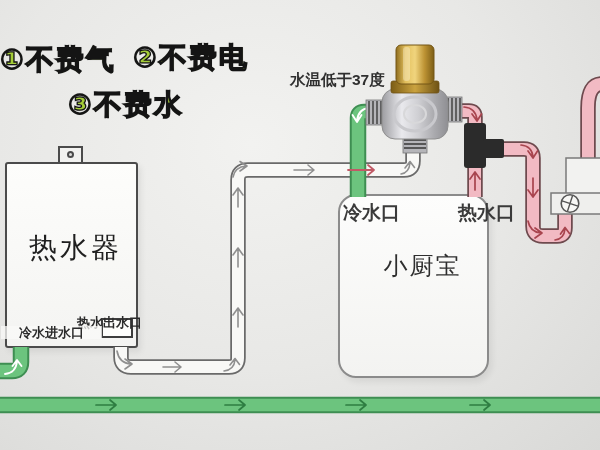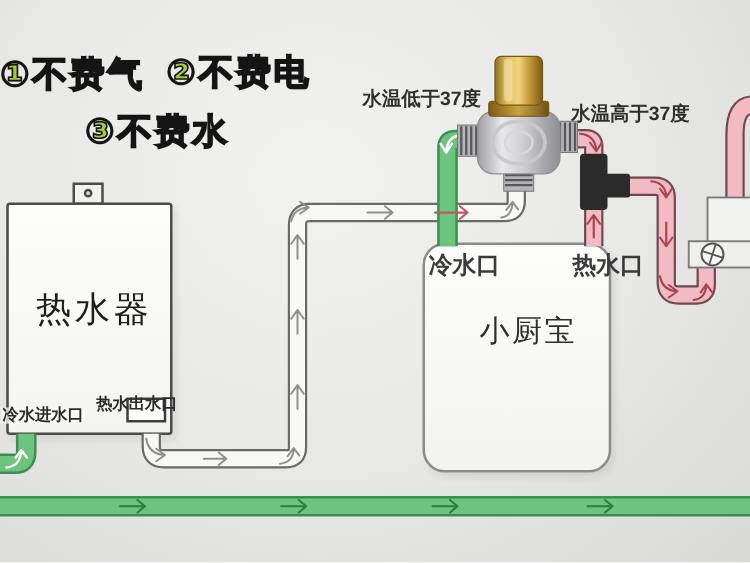--- a/index.html
+++ b/index.html
@@ -51,21 +51,21 @@
   .arr-pink{stroke:#c05a66;stroke-width:1.8;}
   
   .lbl{position:absolute;z-index:3;white-space:nowrap;line-height:1;}
   .badge{
     font-size:28px;font-weight:900;letter-spacing:2px;color:#a4cc38;
     -webkit-text-stroke:1.3px #141414;text-shadow:0 0 1px #000;
   }
   .valve-lbl{font-size:15.5px;font-weight:bold;color:#2f2f2f;}
   .heater-name{left:5px;top:234px;width:141px;text-align:center;font-size:28px;color:#1f1f1f;letter-spacing:3px;}
   .port-lbl{font-size:13px;font-weight:bold;color:#2b2b2b;}
-  .inlet-lbl{background:rgba(250,250,248,0.75);padding:0 1px;font-family:Liberation Mono, monospace;}
+  .inlet-lbl{background:rgba(250,250,248,0.75);padding:0 18px;}
   .kitchen-name{left:338px;top:254px;width:169px;text-align:center;font-size:24px;color:#2e2e2e;letter-spacing:2px;}
   .small-port{font-size:19px;color:#3a3a3a;font-weight:bold;}
 </style>
 </head>
 <body>
 
 <div class="stage">
 
   <div class="box heater-tab">
     <div class="heater-tab-hole"></div>
@@ -186,21 +186,20 @@
         <path d="M 561.6 203.5 H 578.4 M 570 195.1 V 211.9" stroke="#555" stroke-width="1.4" fill="none"></path>
       </g>
     </g>
   </svg>
 
   <div class="lbl badge" style="left:0;top:46px;">①不费气</div>
   <div class="lbl badge" style="left:68px;top:91px;">③不费水</div>
   <div class="lbl badge" style="left:133px;top:44px;">②不费电</div>
 
   <div class="lbl valve-lbl" style="left:290px;top:72px;text-align:center;">水温低于37度</div>
-  <div class="lbl valve-lbl" style="left:457px;top:84px;">水温高于37度</div>
 
   <div class="lbl heater-name">热水器</div>
   <div class="lbl port-lbl" style="left:77px;top:316px;">热水出水口</div>
   <div class="lbl port-lbl inlet-lbl" style="left:1px;top:326px;">冷水进水口</div>
 
   <div class="lbl small-port" style="left:343px;top:203px;">冷水口</div>
   <div class="lbl small-port" style="left:458px;top:203px;">热水口</div>
   <div class="lbl kitchen-name">小厨宝</div>
 
 </div>

